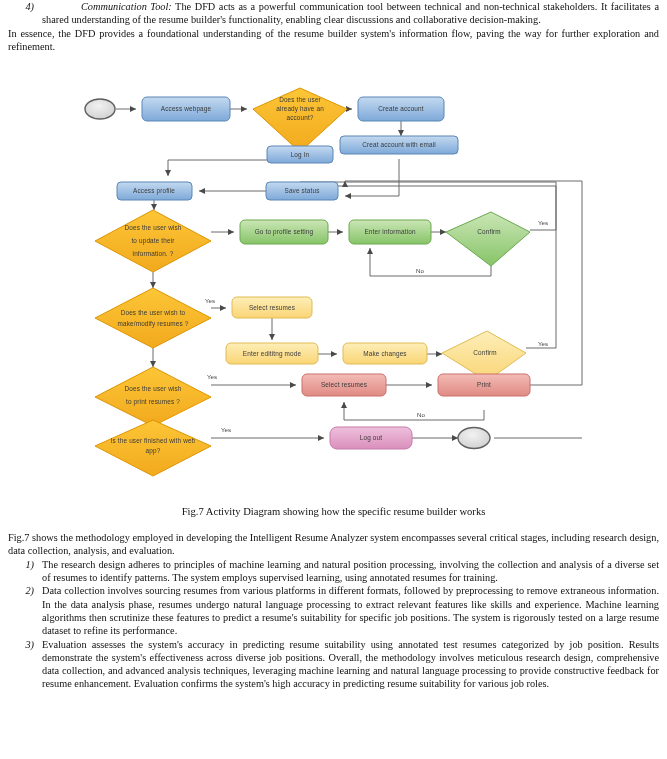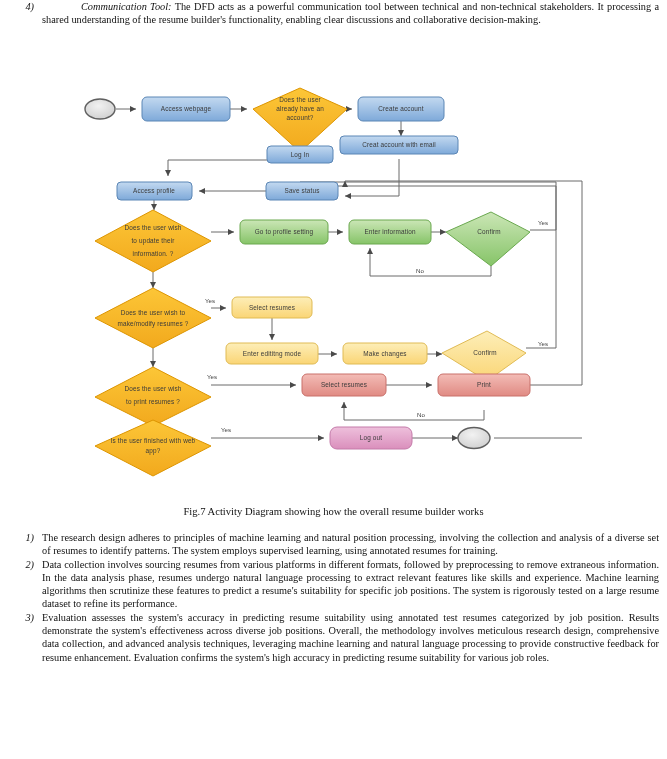--- a/index.html
+++ b/index.html
@@ -61,22 +61,23 @@
   .bottom-block{position:absolute;left:0;top:531px;width:667px;padding:0 8px;box-sizing:border-box;}
 </style>
 </head>
 <body>
 
 <div class="page">
 
   <div class="top-block">
     <div class="list-item">
       <div class="list-marker">4)</div>
-      <div class="list-body"><span class="italic">Communication Tool:</span><span> The DFD acts as a powerful communication tool between technical and non-technical stakeholders. It processing a shared understanding of the resume builder's functionality, enabling clear discussions and collaborative decision-making.</span></div>
+      <div class="list-body"><span class="italic">Communication Tool:</span><span> The DFD acts as a powerful communication tool between technical and non-technical stakeholders. It facilitates a shared understanding of the resume builder's functionality, enabling clear discussions and collaborative decision-making.</span></div>
     </div>
+    <p class="para">In essence, the DFD provides a foundational understanding of the resume builder system's information flow, paving the way for further exploration and refinement.</p>
   </div>
 
   <div class="figure-wrap">
     <svg class="flow" width="667" height="420" viewBox="0 0 667 420">
       <defs>
         <linearGradient id="gblue" x1="0" y1="0" x2="0" y2="1">
           <stop offset="0%" stop-color="#c3d9f0"></stop>
             <stop offset="100%" stop-color="#7ea9d9"></stop>
         </linearGradient>
         <linearGradient id="gorange" x1="0" y1="0" x2="0" y2="1">
@@ -298,23 +299,24 @@
         <text class="edgelabel" x="420" y="185">No</text>
         <text class="edgelabel" x="210" y="215">Yes</text>
         <text class="edgelabel" x="543" y="258">Yes</text>
         <text class="edgelabel" x="212" y="291">Yes</text>
         <text class="edgelabel" x="421" y="329">No</text>
         <text class="edgelabel" x="226" y="344">Yes</text>
       </g>
     </svg>
   </div>
 
-  <div class="caption">Fig.7  Activity Diagram showing how the overall resume builder works</div>
+  <div class="caption">Fig.7  Activity Diagram showing how the specific resume builder works</div>
 
   <div class="bottom-block">
+    <p class="para">Fig.7 shows the methodology employed in developing the Intelligent Resume Analyzer system encompasses several critical stages, including research design, data collection, analysis, and evaluation.</p>
 
     <div class="list-item">
       <div class="list-marker">1)</div>
       <div class="list-body">The research design adheres to principles of machine learning and natural position processing, involving the collection and analysis of a diverse set of resumes to identify patterns. The system employs supervised learning, using annotated resumes for training.</div>
     </div>
 
     <div class="list-item">
       <div class="list-marker">2)</div>
       <div class="list-body">Data collection involves sourcing resumes from various platforms in different formats, followed by preprocessing to remove extraneous information. In the data analysis phase, resumes undergo natural language processing to extract relevant features like skills and experience. Machine learning algorithms then scrutinize these features to predict a resume's suitability for specific job positions. The system is rigorously tested on a large resume dataset to refine its performance.</div>
     </div>

